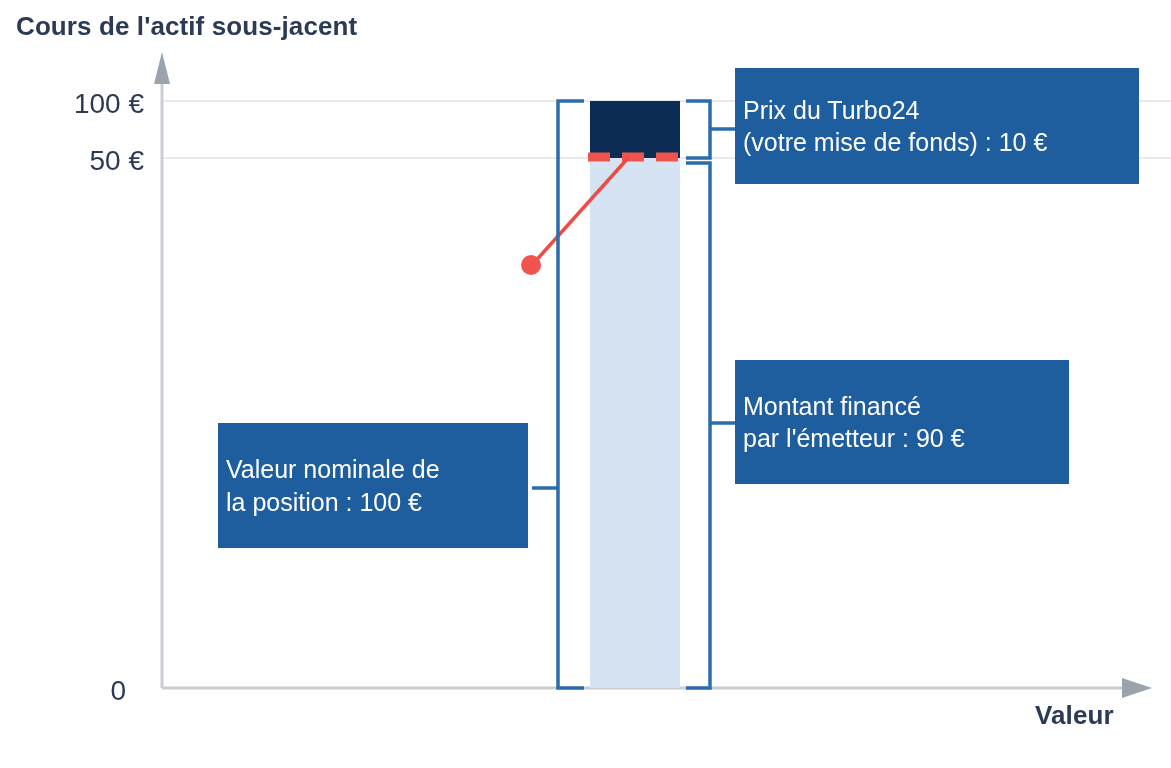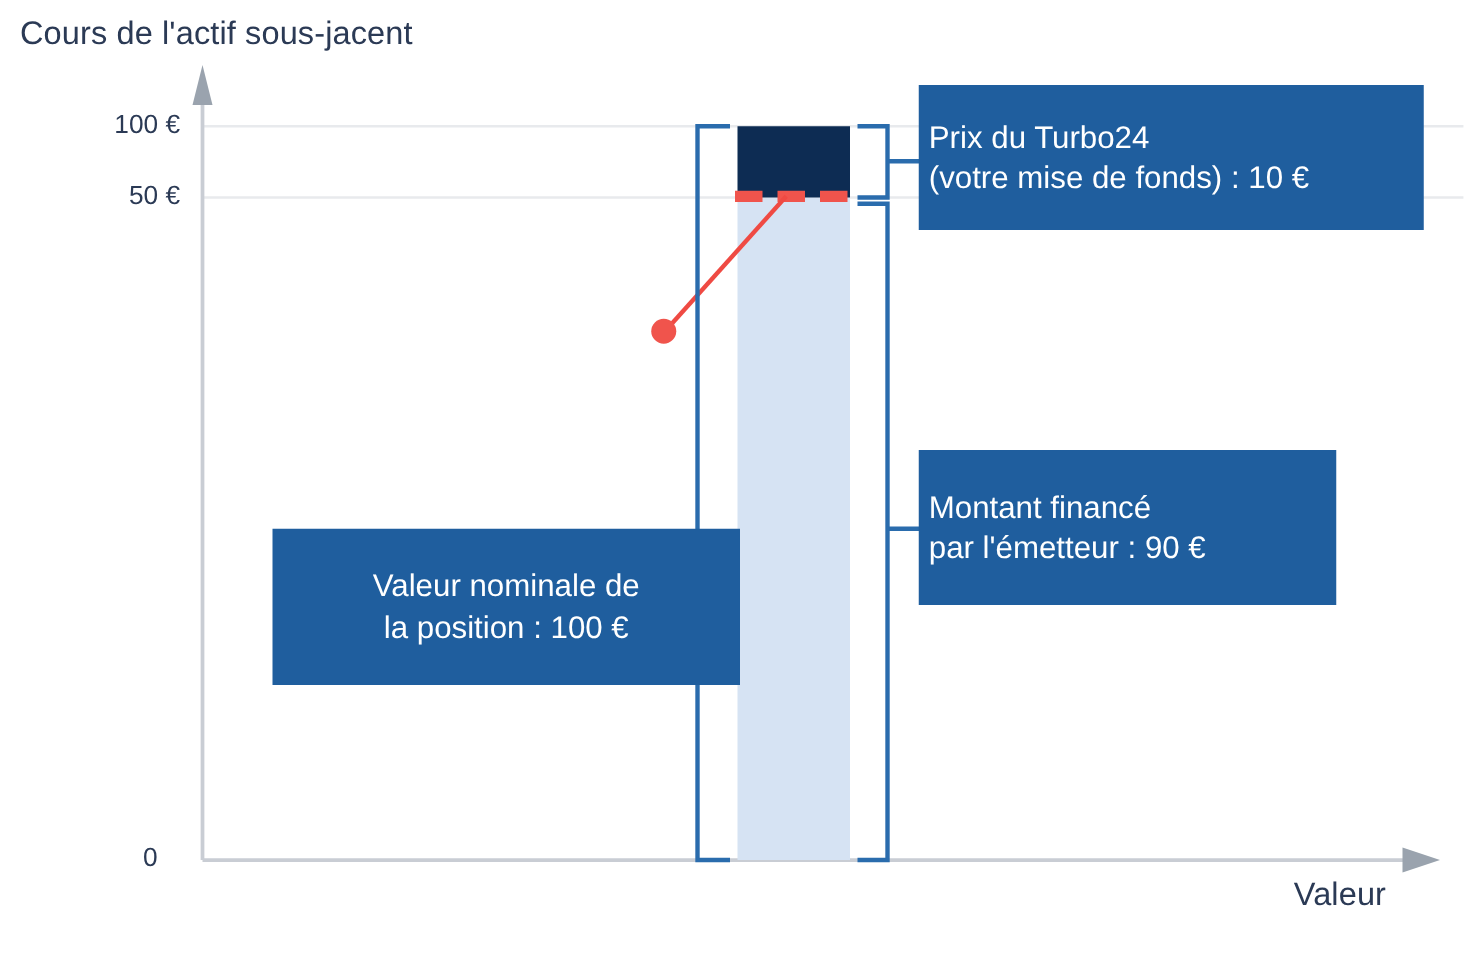--- a/index.html
+++ b/index.html
@@ -21,32 +21,32 @@
     top: 0;
     width: 1171px;
     height: 768px;
   }
 
   
   .axis-title {
     position: absolute;
     color: #2b3a55;
     font-size: 26px;
-    font-weight: 400;
+    font-weight: 700;
     white-space: nowrap;
     letter-spacing: 0.1px;
   }
   #y-axis-title { left: 16px; top: 11px; }
   #x-axis-title { left: 1035px; top: 700px; }
 
   
   .tick-label {
     position: absolute;
     color: #2b3a55;
-    font-size: 21px;
+    font-size: 28px;
     font-weight: 400;
     text-align: right;
     white-space: nowrap;
   }
   #tick-100 { left: 18px; top: 88px; width: 126px; }
   #tick-90  { left: 18px; top: 145px; width: 126px; }
   #tick-0   { left: 18px; top: 675px; width: 108px; }
 
   
   .callout {
@@ -58,21 +58,21 @@
     font-weight: 400;
     padding: 18px 8px;
     box-sizing: border-box;
     display: flex;
     flex-direction: column;
     justify-content: center;
     white-space: pre-line;
   }
   #callout-price     { left: 735px; top: 68px;  width: 404px; height: 116px; }
   #callout-knockout  { left: 254px; top: 203px; width: 276px; height: 127px; }
-  #callout-nominal   { left: 218px; top: 423px; width: 374px; height: 125px; text-align: center; }
+  #callout-nominal   { left: 218px; top: 423px; width: 310px; height: 125px; }
   #callout-financed  { left: 735px; top: 360px; width: 334px; height: 124px; }
 </style>
 </head>
 <body>
 
 <div id="canvas">
 
   <svg id="svg-layer" viewBox="0 0 1171 768" xmlns="http://www.w3.org/2000/svg">
 
     <line x1="162" y1="101" x2="1171" y2="101" stroke="#e8eaed" stroke-width="2"></line>

